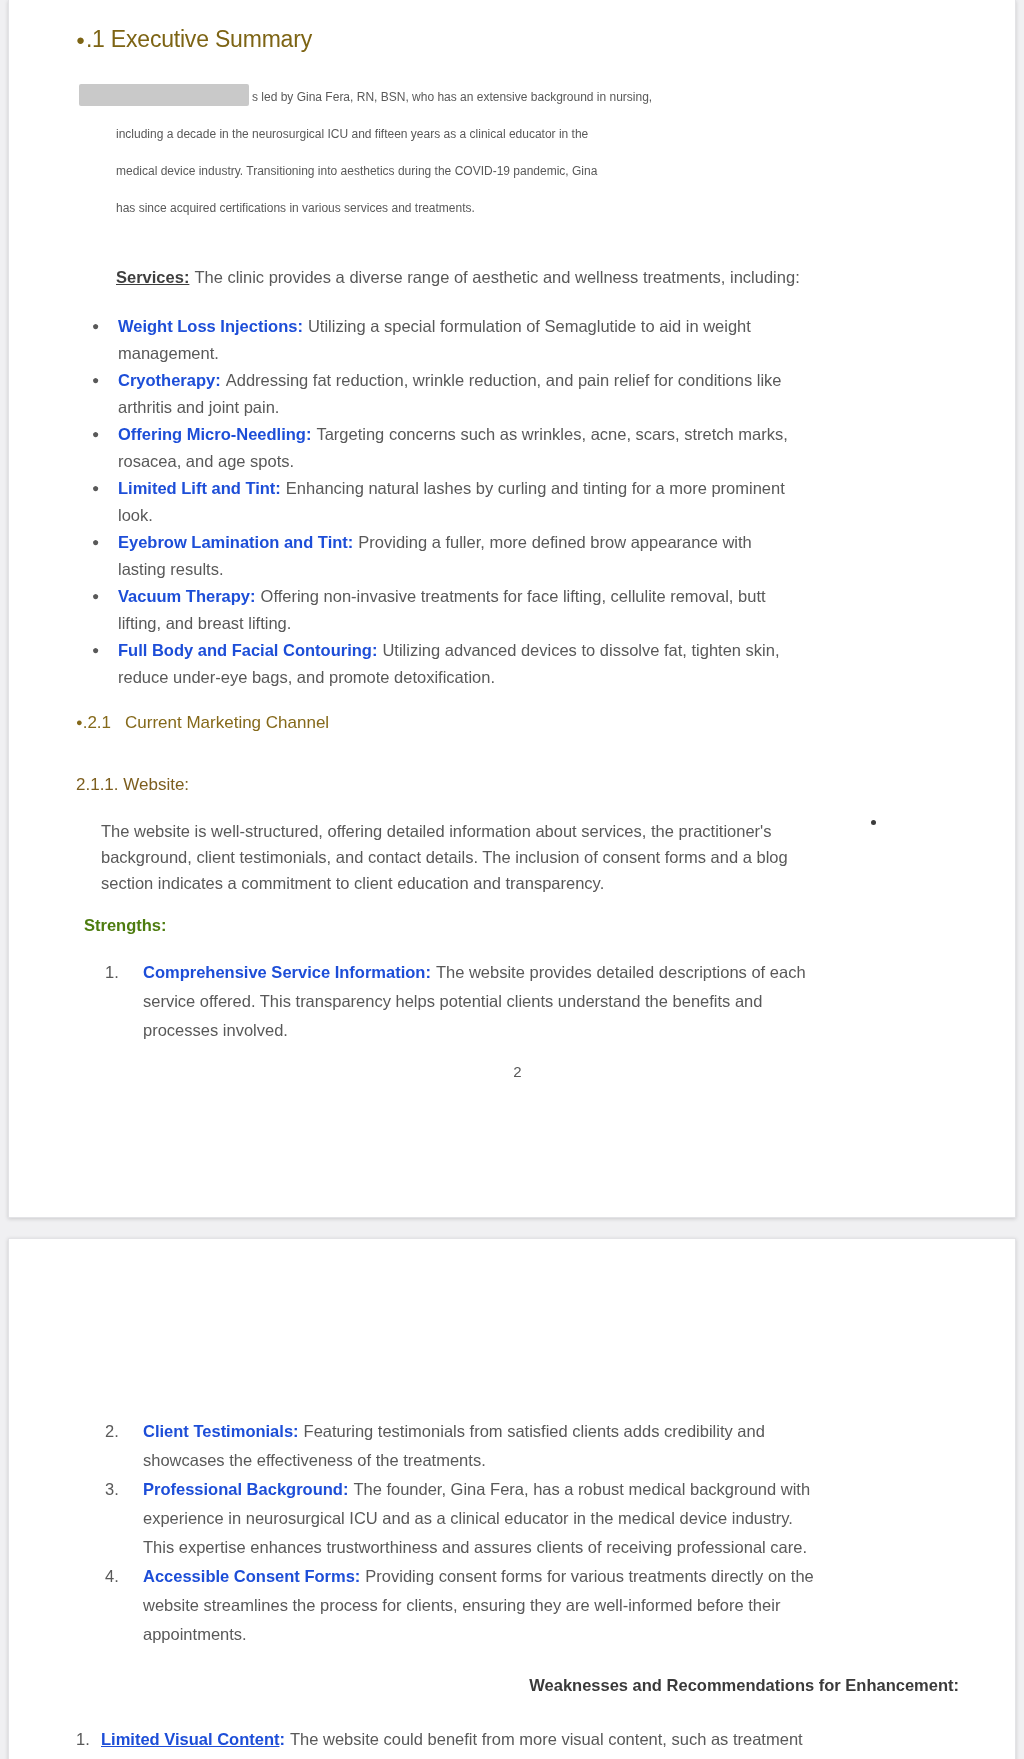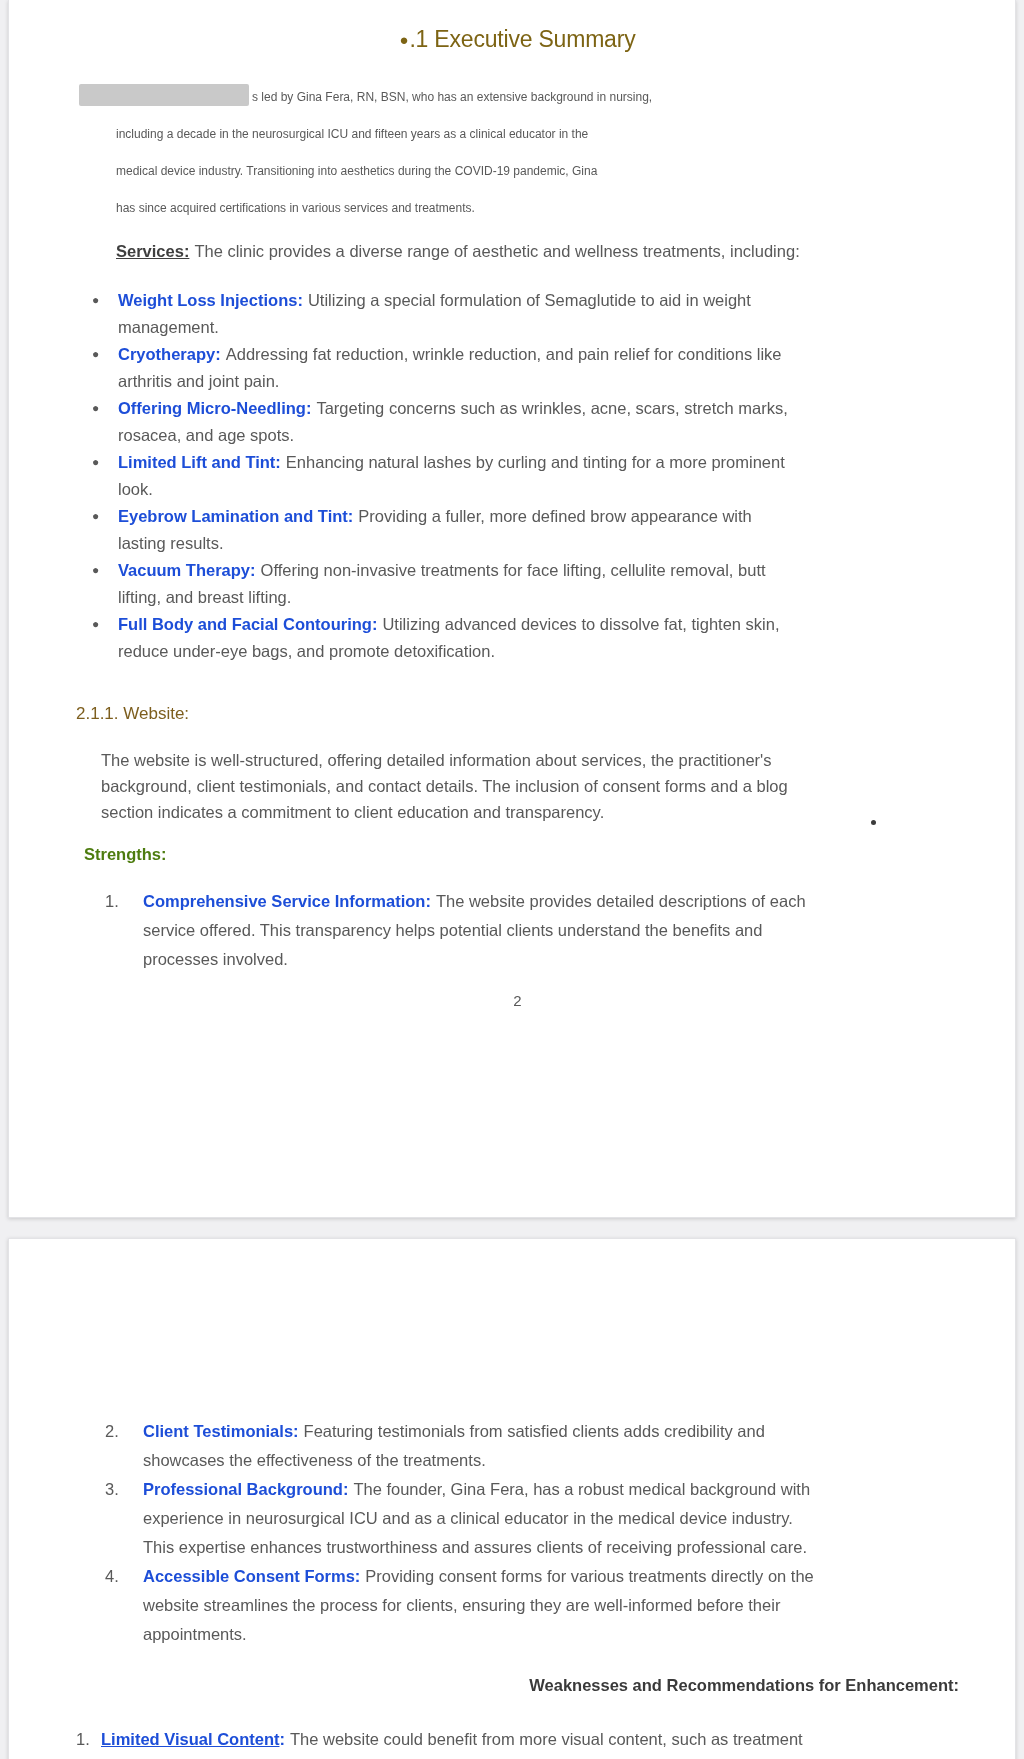--- a/index.html
+++ b/index.html
@@ -26,21 +26,20 @@
     height: 720px;
     padding: 178px 56px 0 67px;
   }
   
   .h1 {
     color: #7d6414;
     font-size: 23px;
     line-height: 30px;
     font-weight: 400;
     letter-spacing: -0.2px;
-    text-align: center;
   }
   .h1 .blt { font-size: 15px; vertical-align: 2px; margin-right: 1px; }
   .h2 {
     color: #85691a;
     font-size: 17px;
     line-height: 26px;
     font-weight: 400;
     margin-top: 18px;
   }
   .h2 .blt { font-size: 11px; vertical-align: 2px; }
@@ -65,21 +64,21 @@
     width: 170px;
     height: 22px;
     margin-left: -37px;
     margin-right: 3px;
     vertical-align: -5px;
     background: #c9c9c9;
     border-radius: 2px;
   }
   
   .services-line {
-    margin: 10px 0 0 40px;
+    margin: 36px 0 0 40px;
     font-size: 16.5px;
     line-height: 28px;
   }
   .services-line b {
     color: #3f3f3f;
     text-decoration: underline;
     margin-right: 5px;
   }
   
   .blist { margin-top: 22px; }
@@ -195,20 +194,23 @@
       <span class="mark">●</span><b>Vacuum Therapy:</b><span class="pre">Offering non-invasive treatments for face lifting, cellulite removal, butt
 lifting, and breast lifting.</span>
     </div>
     <div class="bi">
       <span class="mark">●</span><b>Full Body and Facial Contouring:</b><span class="pre">Utilizing advanced devices to dissolve fat, tighten skin,
 reduce under-eye bags, and promote detoxification.</span>
     </div>
   </div>
 
 
+  <div class="h2">
+    <span class="blt">●</span><span>.2.1</span><span class="h2-rest">Current Marketing Channel</span>
+  </div>
 
   <div class="h3">2.1.1. Website:</div>
 
   <span class="stray-dot"></span>
 
   <p class="wpara pre">The website is well-structured, offering detailed information about services, the practitioner's
 background, client testimonials, and contact details. The inclusion of consent forms and a blog
 section indicates a commitment to client education and transparency.</p>
 
   <div class="side-label">Strengths:</div>

